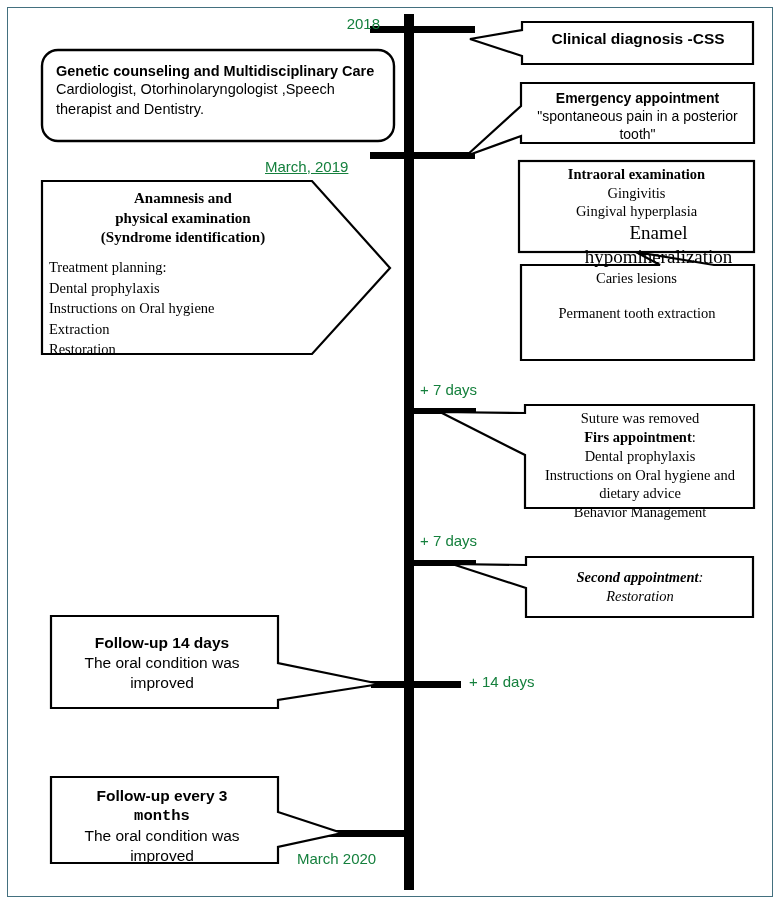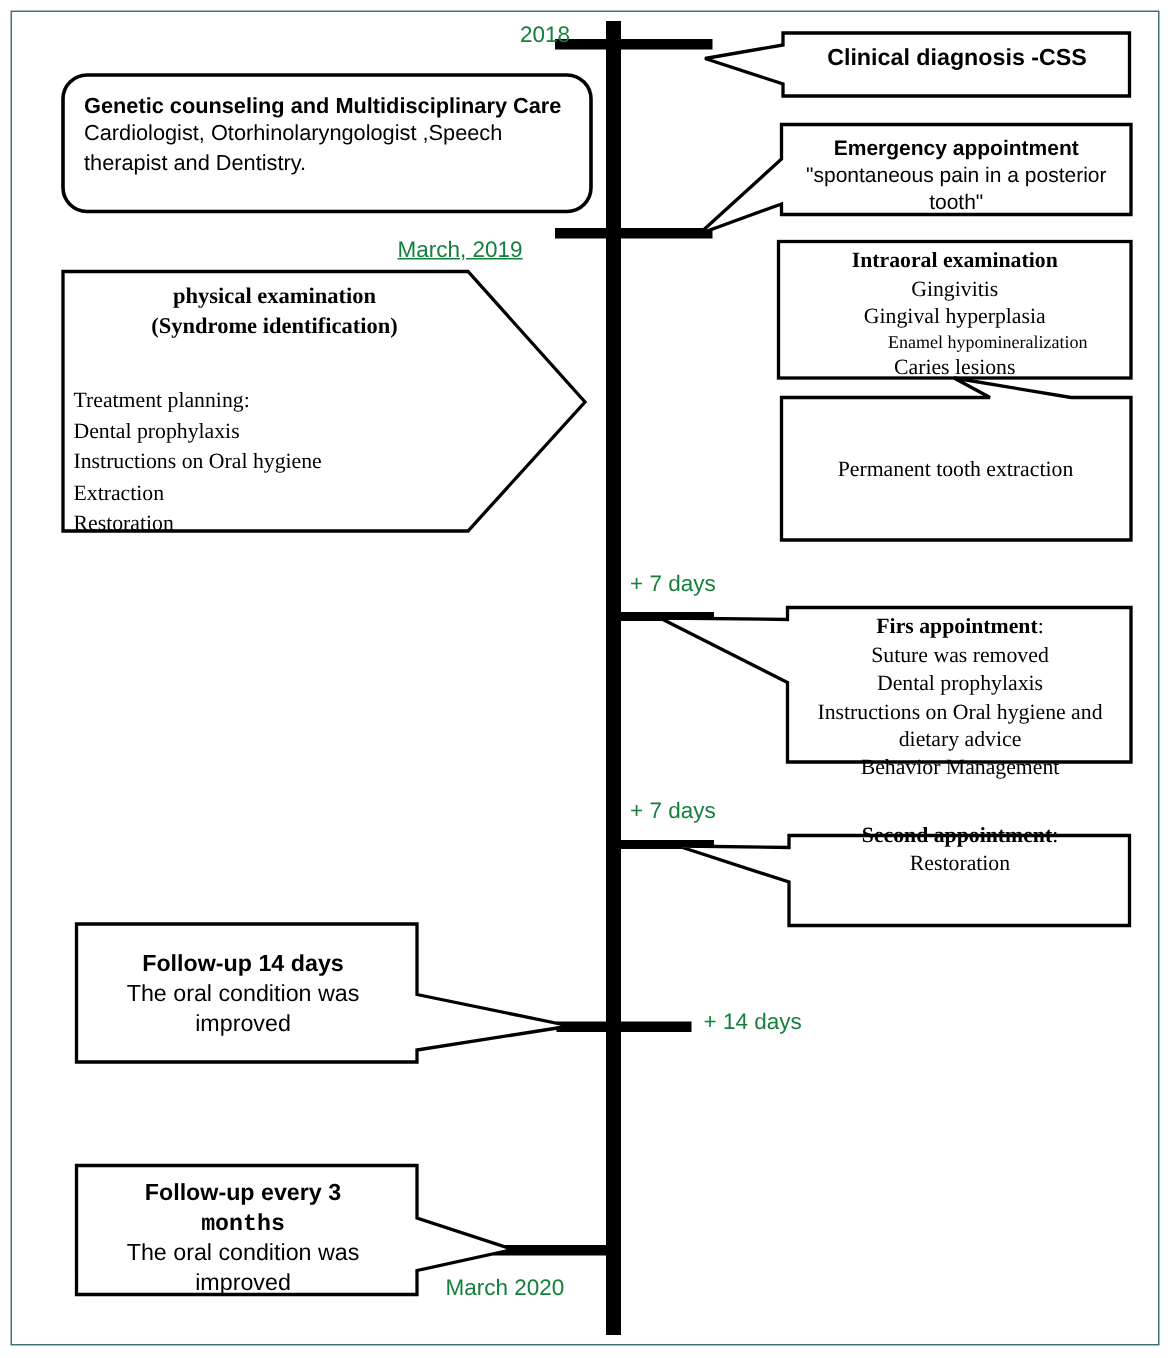--- a/index.html
+++ b/index.html
@@ -111,50 +111,51 @@
 
   <div class="boxtext sans ctr" style="left:524px;top:89px;width:227px;">
     <div class="b" style="font-size:14px;line-height:1.3;">Emergency appointment</div>
     <div style="font-size:14px;line-height:1.3;">"spontaneous pain in a posterior tooth"</div>
   </div>
 
   <div class="boxtext serif ctr" style="left:521px;top:165px;width:231px;">
     <div class="b" style="font-size:14.5px;line-height:1.28;text-align:center;">Intraoral examination</div>
     <div style="font-size:14.5px;line-height:1.28;">Gingivitis</div>
     <div style="font-size:14.5px;line-height:1.28;">Gingival hyperplasia</div>
-    <div style="font-size:12px;line-height:1.28;padding-left:44px;">Enamel hypomineralization</div>
+    <div style="font-size:19px;line-height:1.28;padding-left:44px;">Enamel hypomineralization</div>
     <div style="font-size:14.5px;line-height:1.28;">Caries lesions</div>
   </div>
 
   <div class="boxtext serif ctr" style="left:521px;top:305px;width:232px;font-size:14.5px;">Permanent tooth extraction</div>
 
   <div class="boxtext serif ctr" style="left:48px;top:189px;width:270px;">
+    <div class="b" style="font-size:15px;line-height:1.3;">Anamnesis and</div>
     <div class="b" style="font-size:15px;line-height:1.3;">physical examination</div>
     <div class="b" style="font-size:15px;line-height:1.3;">(Syndrome identification)</div>
   </div>
   <div class="boxtext serif lft" style="left:49px;top:257px;width:280px;">
     <div style="font-size:14.5px;line-height:1.42;">Treatment planning:</div>
     <div style="font-size:14.5px;line-height:1.42;">Dental prophylaxis</div>
     <div style="font-size:14.5px;line-height:1.42;">Instructions on Oral hygiene</div>
     <div style="font-size:14.5px;line-height:1.42;">Extraction</div>
     <div style="font-size:14.5px;line-height:1.42;">Restoration</div>
   </div>
 
   <div class="boxtext serif ctr" style="left:528px;top:409px;width:224px;">
+    <div style="font-size:14.5px;line-height:1.3;">Suture was removed</div>
     <div style="font-size:14.5px;line-height:1.3;">
       <span class="b">Firs appointment</span><span>:</span>
     </div>
-    <div style="font-size:14.5px;line-height:1.3;">Suture was removed</div>
     <div style="font-size:14.5px;line-height:1.3;">Dental prophylaxis</div>
     <div style="font-size:14.5px;line-height:1.3;">Instructions on Oral hygiene and</div>
     <div style="font-size:14.5px;line-height:1.3;">dietary advice</div>
     <div style="font-size:14.5px;line-height:1.3;">Behavior Management</div>
   </div>
 
-  <div class="boxtext serif ctr" style="left:529px;top:548px;width:222px;">
+  <div class="boxtext serif ctr" style="left:529px;top:568px;width:222px;font-style:italic;">
     <div style="font-size:14.5px;line-height:1.3;">
       <span class="b">Second appointment</span><span>:</span>
     </div>
     <div style="font-size:14.5px;line-height:1.3;">Restoration</div>
   </div>
 
   <div class="boxtext sans ctr" style="left:56px;top:633px;width:212px;">
     <div class="b" style="font-size:15.5px;line-height:1.3;">Follow-up 14 days</div>
     <div style="font-size:15.5px;line-height:1.3;">The oral condition was</div>
     <div style="font-size:15.5px;line-height:1.3;">improved</div>

